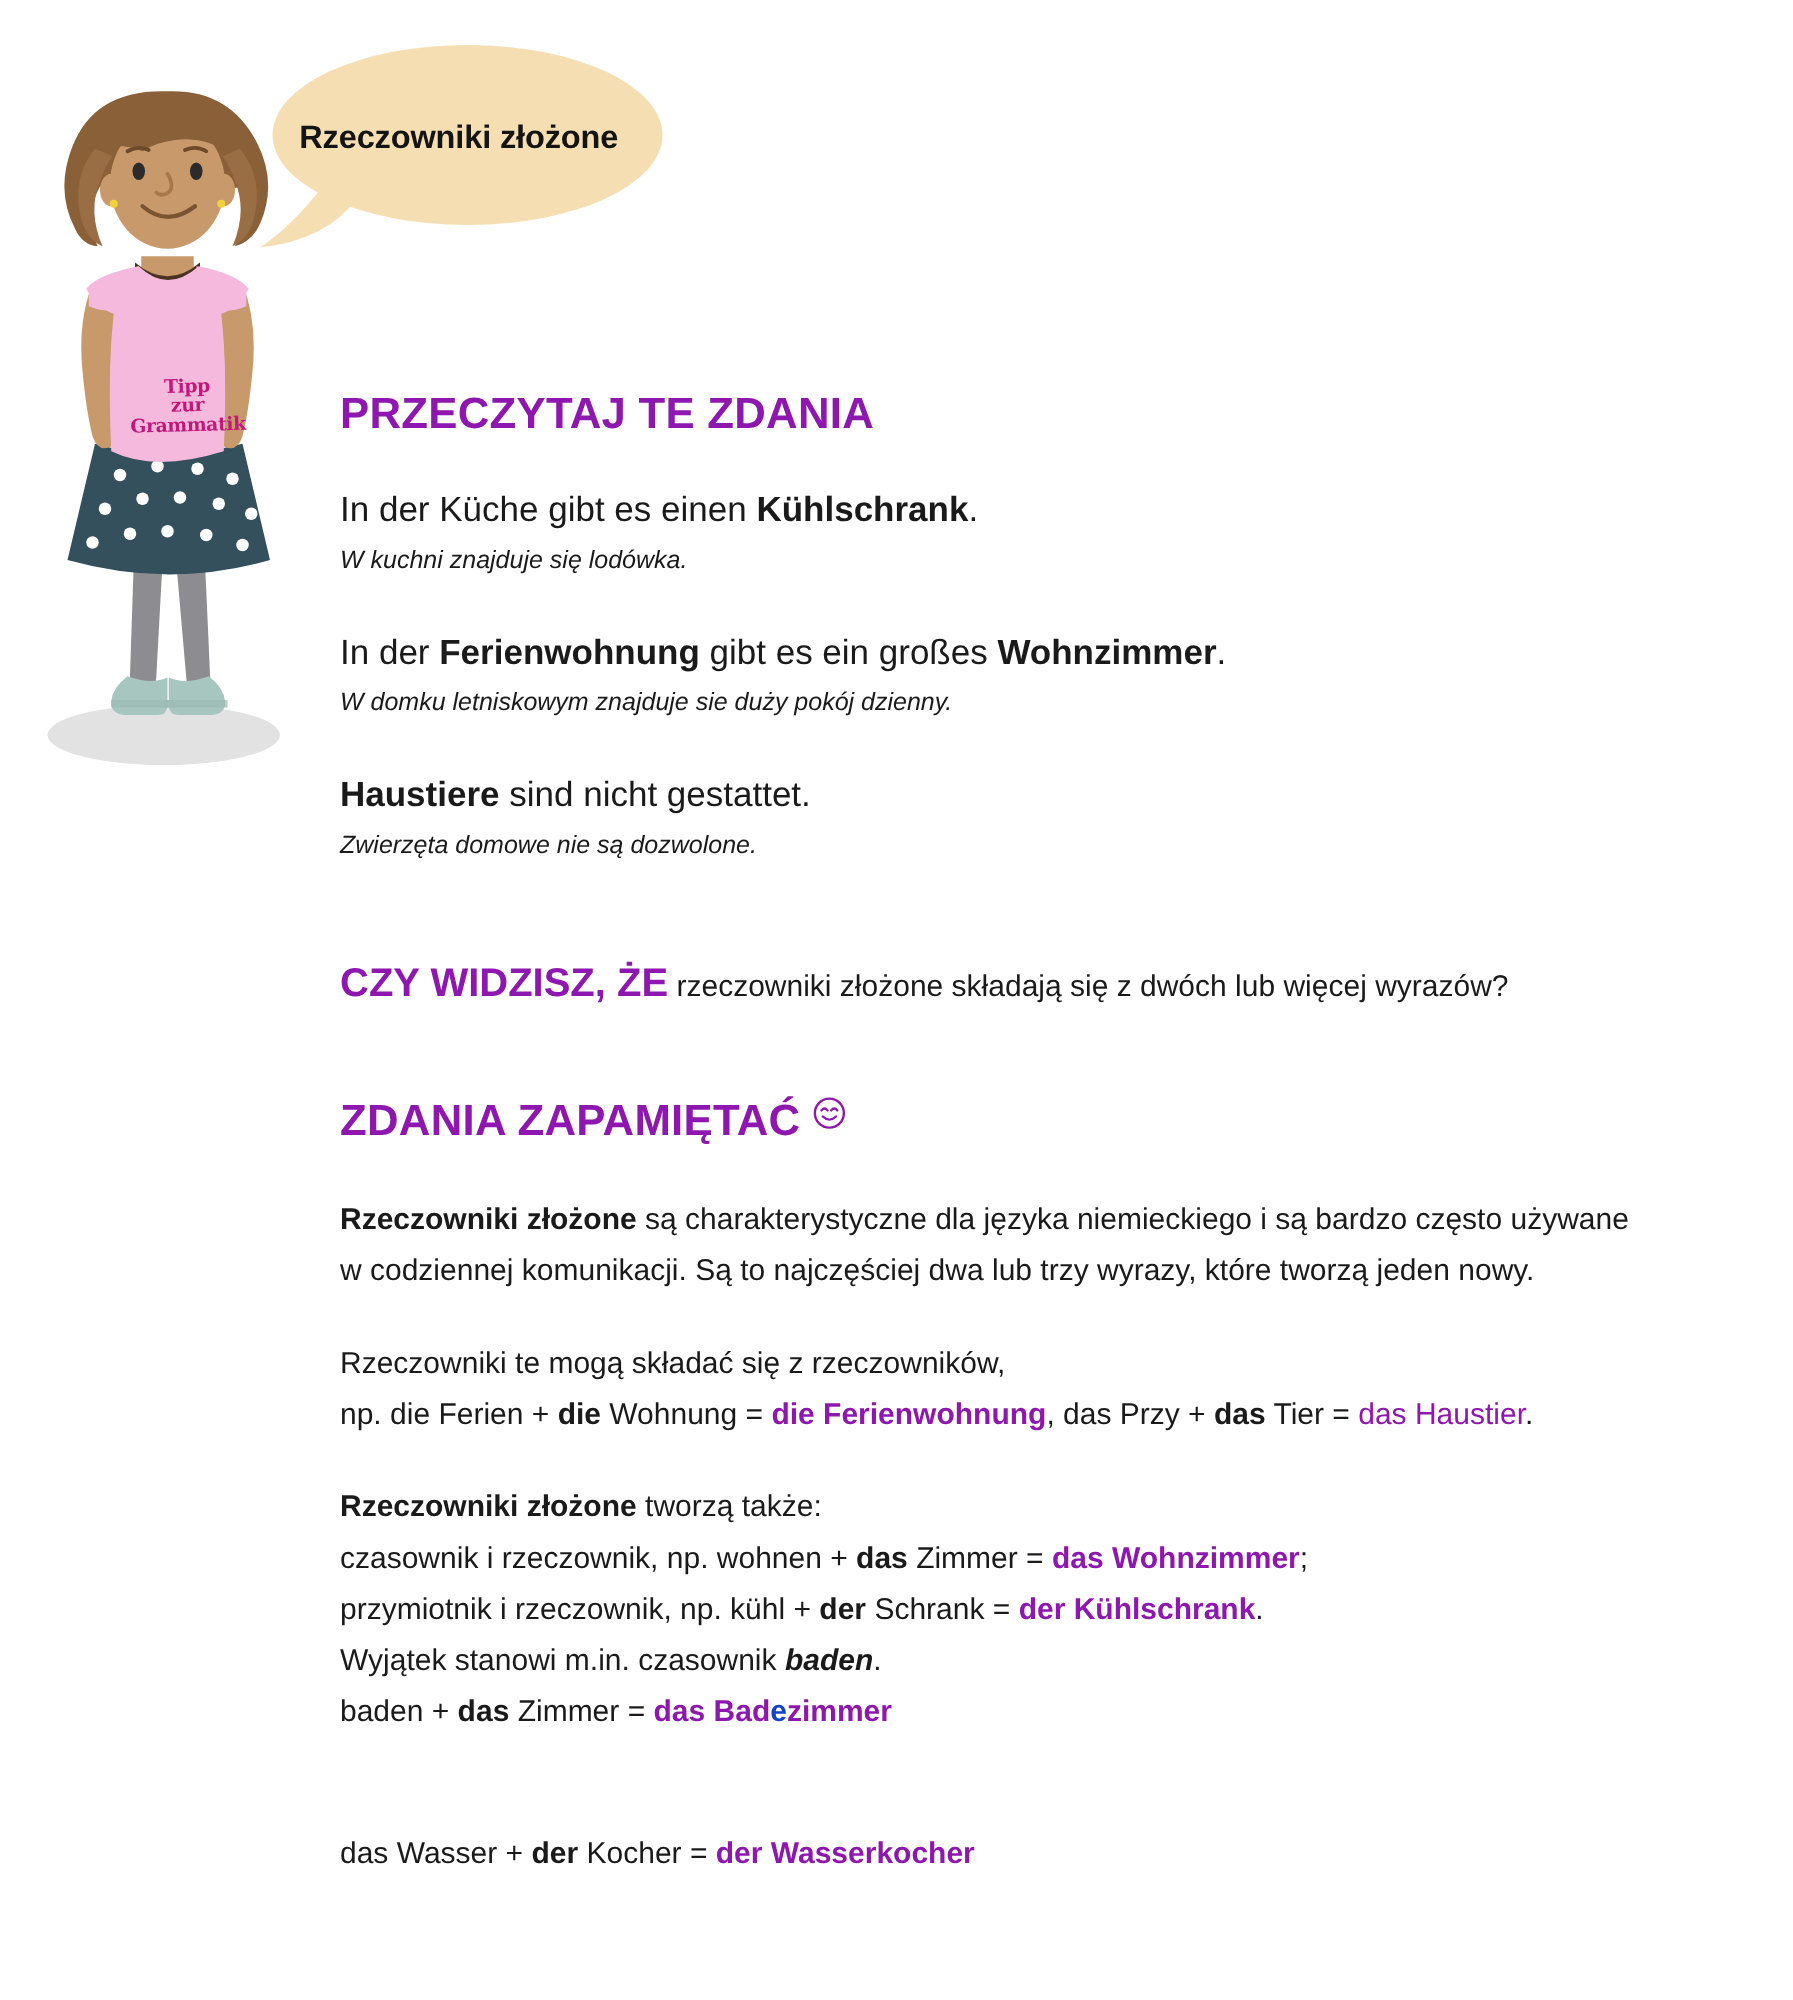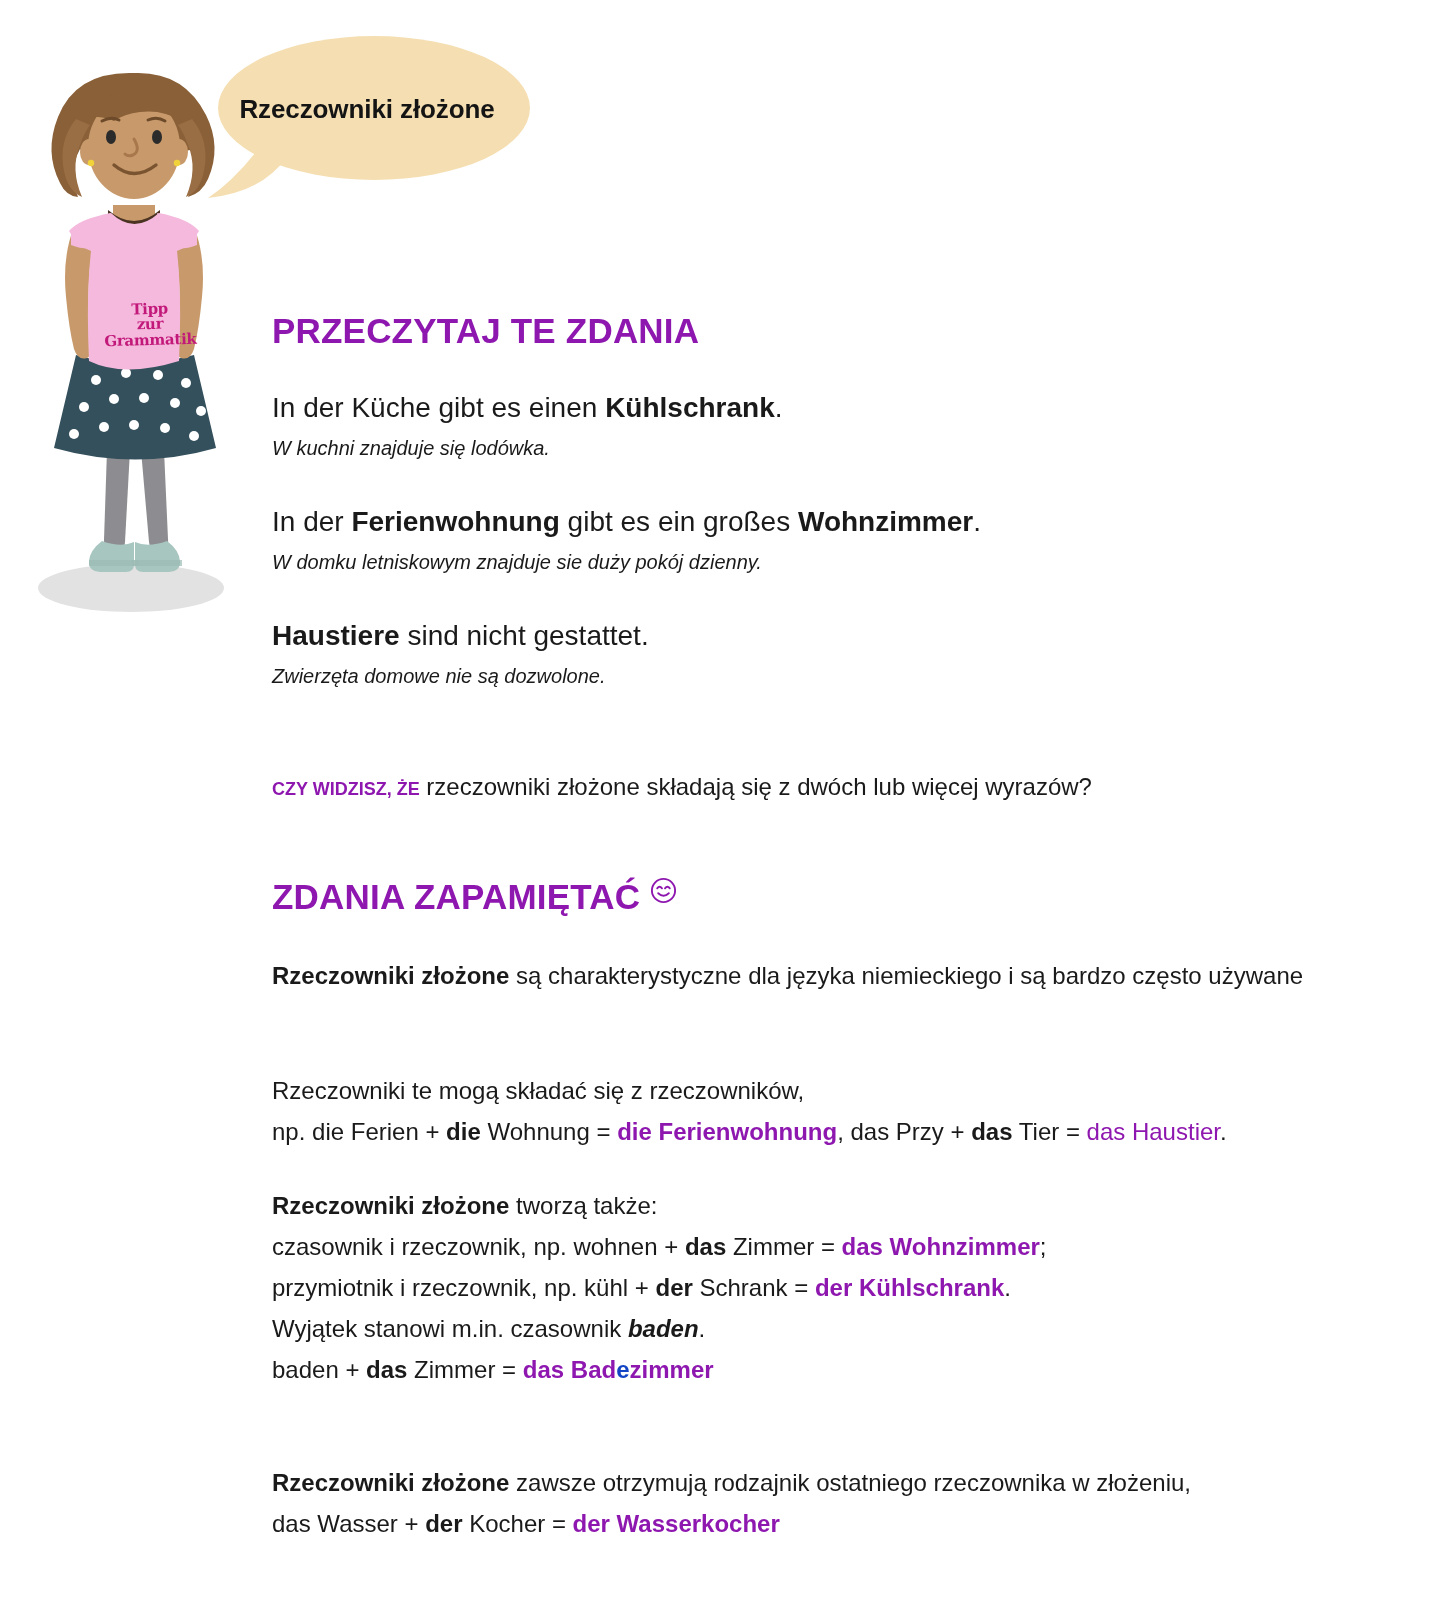--- a/index.html
+++ b/index.html
@@ -78,21 +78,21 @@
     font-size: 35px;
     letter-spacing: 0.2px;
     margin: 0;
     display: flex;
     align-items: flex-start;
     gap: 10px;
   }
   .h-inline {
     color: #8E17AF;
     font-weight: 700;
-    font-size: 18px;
+    font-size: 32px;
   }
   .de {
     font-size: 28px;
     line-height: 41px;
     color: #1a1a1a;
   }
   .pl {
     font-size: 20px;
     line-height: 41px;
     font-style: italic;
@@ -235,33 +235,33 @@
           <path d="M7.2 11.3 q2.4 -3 4.8 0" fill="none" stroke="#8E17AF" stroke-width="1.9" stroke-linecap="round"></path>
           <path d="M15 11.3 q2.4 -3 4.8 0" fill="none" stroke="#8E17AF" stroke-width="1.9" stroke-linecap="round"></path>
           <path d="M8.2 16.2 q5.3 5 10.6 0" fill="none" stroke="#8E17AF" stroke-width="1.9" stroke-linecap="round"></path>
         </svg>
       </span>
     </div>
   </div>
 
   <div class="pos" style="top:955px;">
     <div class="body-line"><b>Rzeczowniki złożone</b><span> są charakterystyczne dla języka niemieckiego i są bardzo często używane</span></div>
+    <div class="body-line">w codziennej komunikacji. Są to najczęściej dwa lub trzy wyrazy, które tworzą jeden nowy.</div>
   </div>
 
   <div class="pos" style="top:1070px;">
     <div class="body-line">Rzeczowniki te mogą składać się z rzeczowników,</div>
     <div class="body-line"><span>np. die Ferien + </span><b>die</b><span> Wohnung = </span><span class="purple-b">die Ferienwohnung</span><span>, das Przy + </span><b>das</b><span> Tier = </span><span class="purple">das Haustier</span><span>.</span></div>
   </div>
 
   <div class="pos" style="top:1185px;">
     <div class="body-line"><b>Rzeczowniki złożone</b><span> tworzą także:</span></div>
     <div class="body-line"><span>czasownik i rzeczownik, np. wohnen + </span><b>das</b><span> Zimmer = </span><span class="purple-b">das Wohnzimmer</span><span>;</span></div>
     <div class="body-line"><span>przymiotnik i rzeczownik, np. kühl + </span><b>der</b><span> Schrank = </span><span class="purple-b">der Kühlschrank</span><span>.</span></div>
     <div class="body-line"><span>Wyjątek stanowi m.in. czasownik </span><span class="bi">baden</span><span>.</span></div>
     <div class="body-line"><span>baden + </span><b>das</b><span> Zimmer = </span><span class="purple-b">das Bad</span><span class="blue-b">e</span><span class="purple-b">zimmer</span></div>
   </div>
 
   <div class="pos" style="top:1462px;">
-    <div class="body-line"><b>Rzeczowniki złożone</b><span> zawsze otrzymują rodzajnik ostatniego rzeczownika w złożeniu,</span></div>
     <div class="body-line"><span>das Wasser + </span><b>der</b><span> Kocher = </span><span class="purple-b">der Wasserkocher</span></div>
   </div>
 
 </div>
 
 </body></html>

